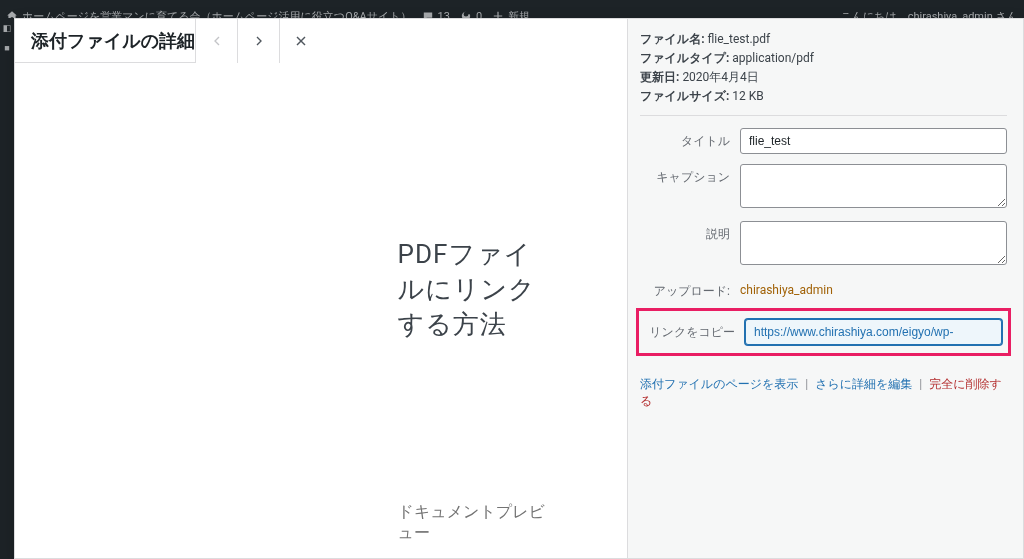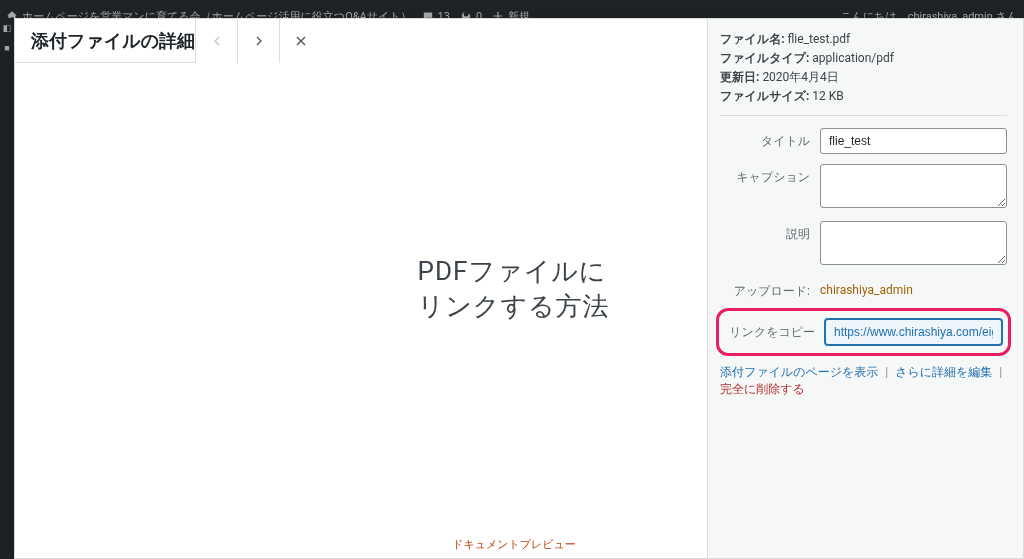--- a/index.html
+++ b/index.html
@@ -17,36 +17,36 @@
   .modal-header { height: 44px; border-bottom: 1px solid #dcdcde; display: flex; align-items: center; padding: 0 0 0 16px; }
   .modal-header h1 { font-size: 18px; font-weight: 700; color: #1d2327; flex: 1; }
   .hbtn { width: 42px; height: 44px; border: none; border-left: 1px solid #dcdcde; background: #fff; display: flex; align-items: center; justify-content: center; cursor: pointer; color: #50575e; }
   .hbtn.disabled { color: #c3c4c7; cursor: default; }
   .hbtn svg { width: 16px; height: 16px; fill: none; stroke: currentColor; stroke-width: 2; }
 
   .modal-body { flex: 1; display: flex; min-height: 0; }
 
   .preview-pane { flex: 1; background: #fff; display: flex; flex-direction: column; align-items: center; justify-content: center; position: relative; }
   .preview-title { font-size: 26px; font-weight: 400; color: #3c434a; letter-spacing: 1px; position: absolute; top: 50%; left: 50%; transform: translate(-50%, -50%); }
-  .preview-caption { position: absolute; bottom: 6px; left: 50%; transform: translateX(-50%); font-size: 11px; color: #c2410c; }
+  .preview-caption { position: absolute; bottom: 14px; left: 50%; transform: translateX(-50%); font-size: 16px; color: #737373; }
 
-  .detail-pane { width: 316px; background: #f6f7f7; border-left: 1px solid #dcdcde; padding: 12px 16px 16px 12px; font-size: 12px; color: #646970; overflow-y: auto; }
+  .detail-pane { width: 396px; background: #f6f7f7; border-left: 1px solid #dcdcde; padding: 12px 16px 16px 12px; font-size: 12px; color: #646970; overflow-y: auto; }
   .meta .row { margin-bottom: 2px; }
   .meta strong { font-weight: 700; color: #3c434a; }
   .meta .val { color: #3c434a; }
   .divider { height: 1px; background: #dcdcde; margin: 10px 0 12px; }
 
   .field-row { display: flex; align-items: flex-start; margin-bottom: 10px; }
   .field-row label { width: 100px; text-align: right; padding-right: 10px; padding-top: 5px; font-size: 12px; color: #646970; }
   .field-row .control { flex: 1; }
   .field-row input[type="text"] { width: 100%; height: 26px; border: 1px solid #8c8f94; border-radius: 3px; padding: 0 8px; font-size: 12px; background: #fff; color: #1d2327; }
   .field-row textarea { width: 100%; height: 44px; border: 1px solid #8c8f94; border-radius: 3px; padding: 4px 8px; font-size: 12px; background: #fff; resize: vertical; }
   .field-row .static { padding-top: 5px; font-size: 12px; color: #a16207; }
 
-  .copylink-row-wrap { border: 3px solid #e91e63; border-radius: 12px; padding: 8px 6px; margin: -2px -4px 8px -4px; }
+  .copylink-row-wrap { border: 3px solid #e91e63; border-radius: 0; padding: 8px 6px; margin: -2px -4px 20px -4px; }
   .copylink-row-wrap .field-row { margin-bottom: 0; }
   .field-row input.selected { border: 1px solid #2271b1; box-shadow: 0 0 0 1px #2271b1; color: #2271b1; background: #eef6fb; }
 
   .actions { font-size: 12px; color: #646970; margin-top: 2px; }
   .actions a { color: #2271b1; text-decoration: none; }
   .actions a.danger { color: #b32d2e; }
   .actions .sep { color: #8c8f94; margin: 0 4px; }
 
   
   .left-sliver { position: absolute; left: 0; top: 18px; width: 14px; bottom: 0; background: #1d2327; }

